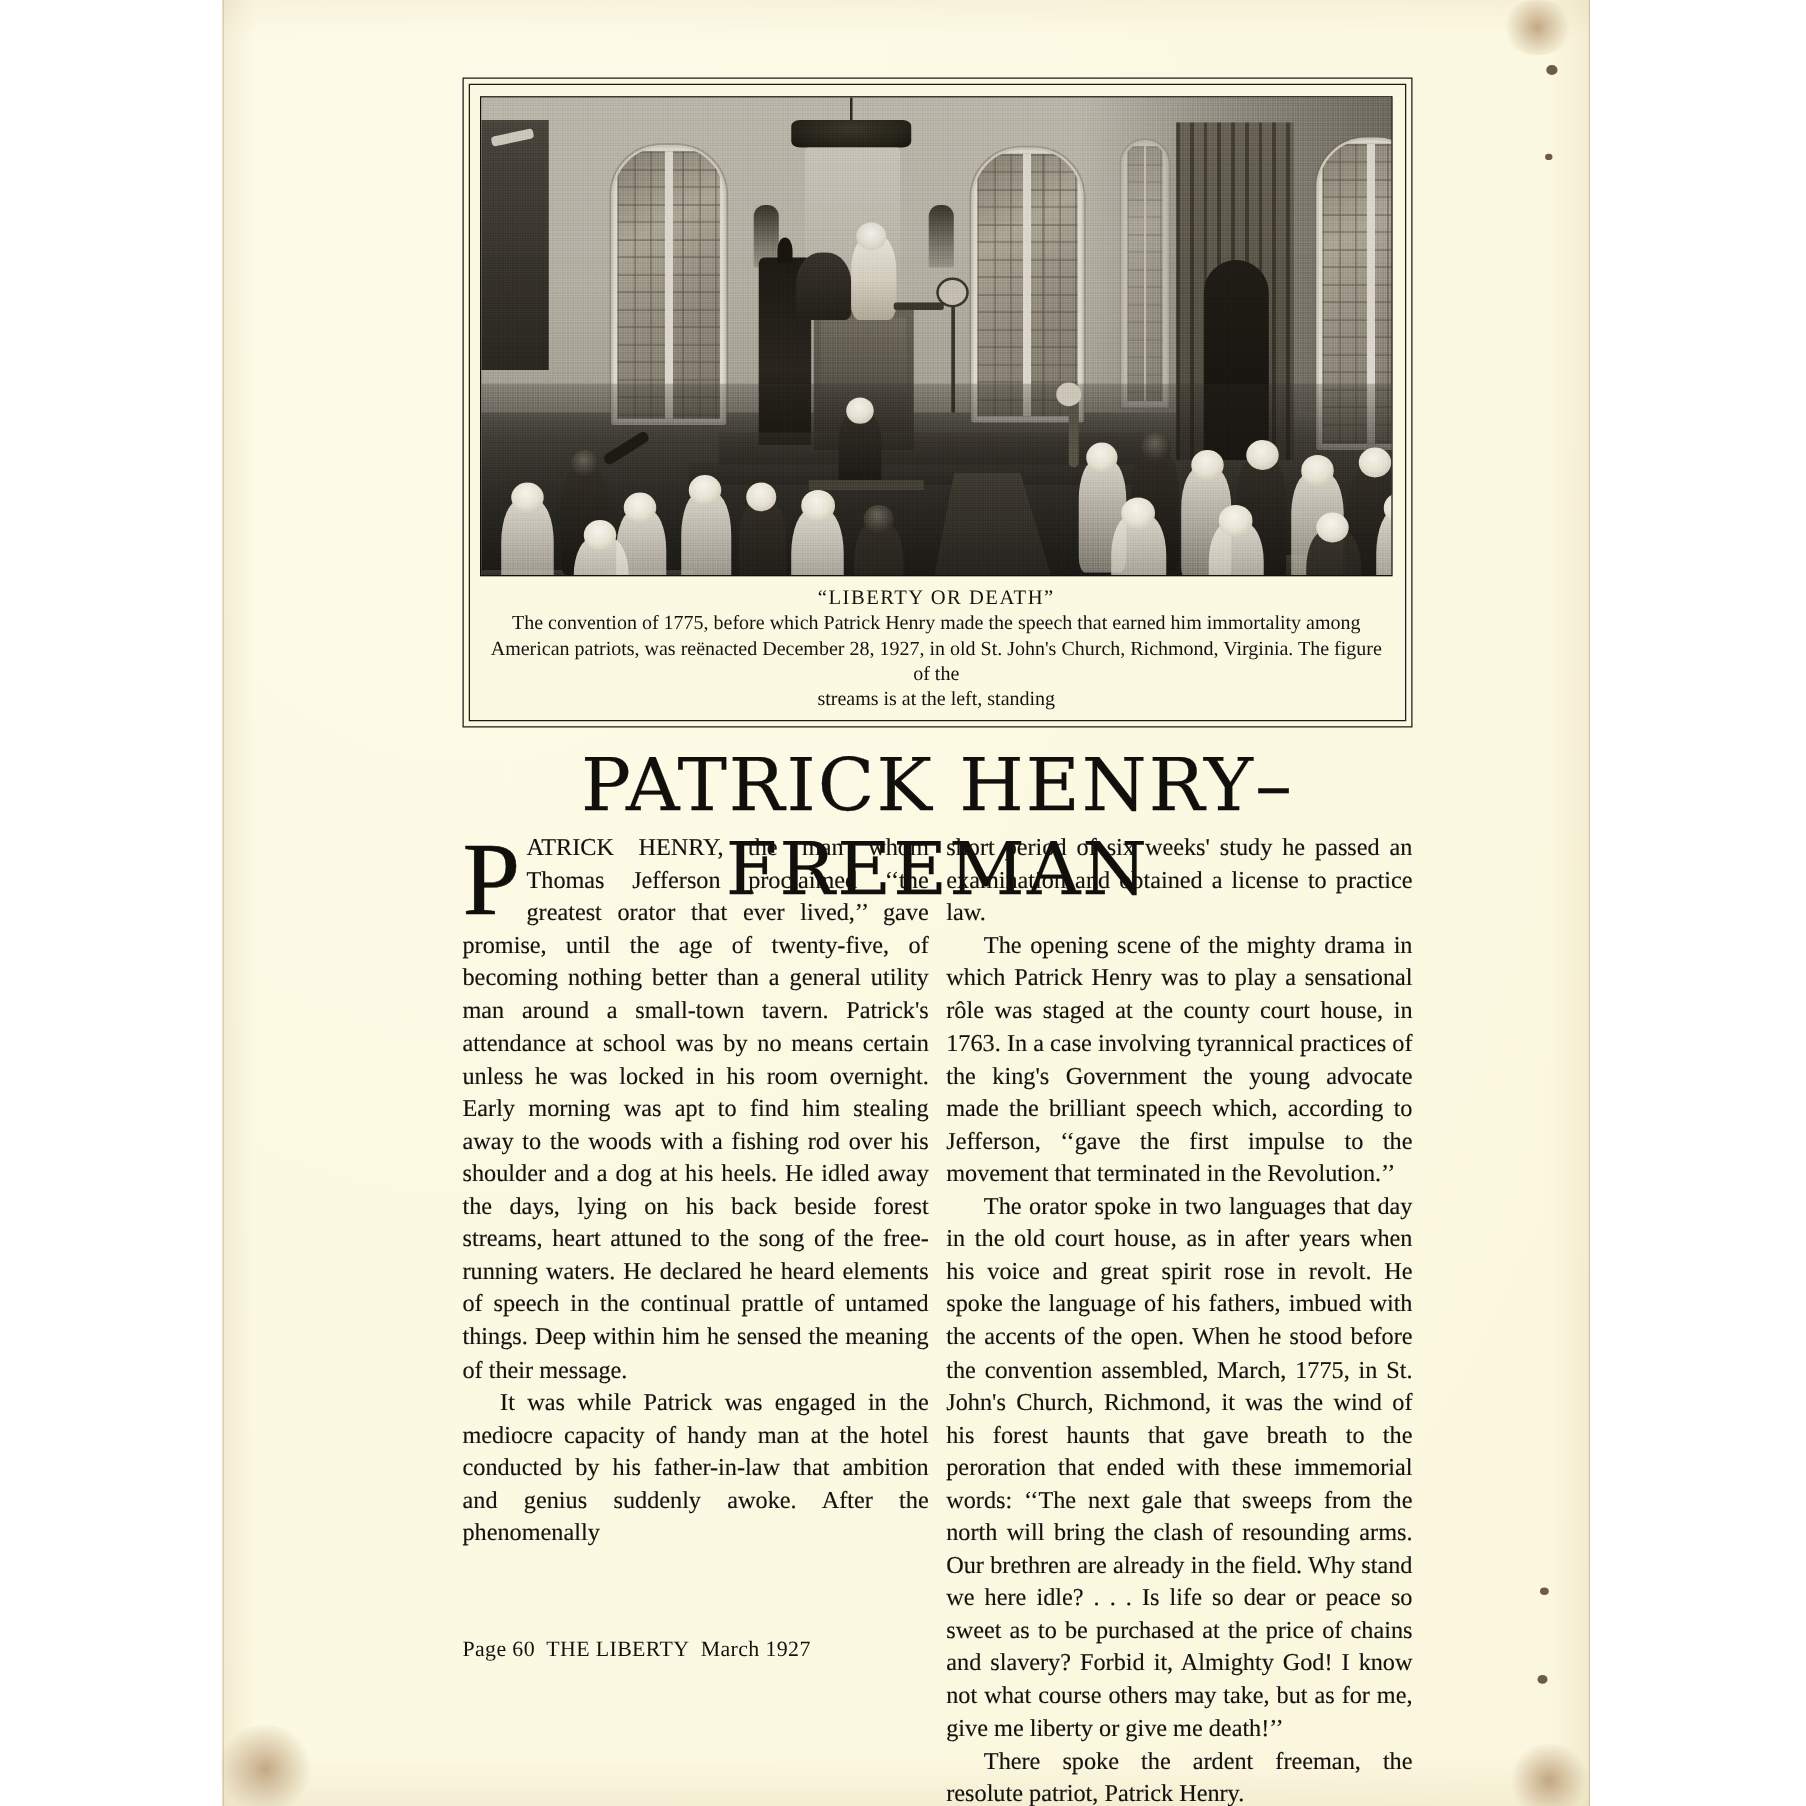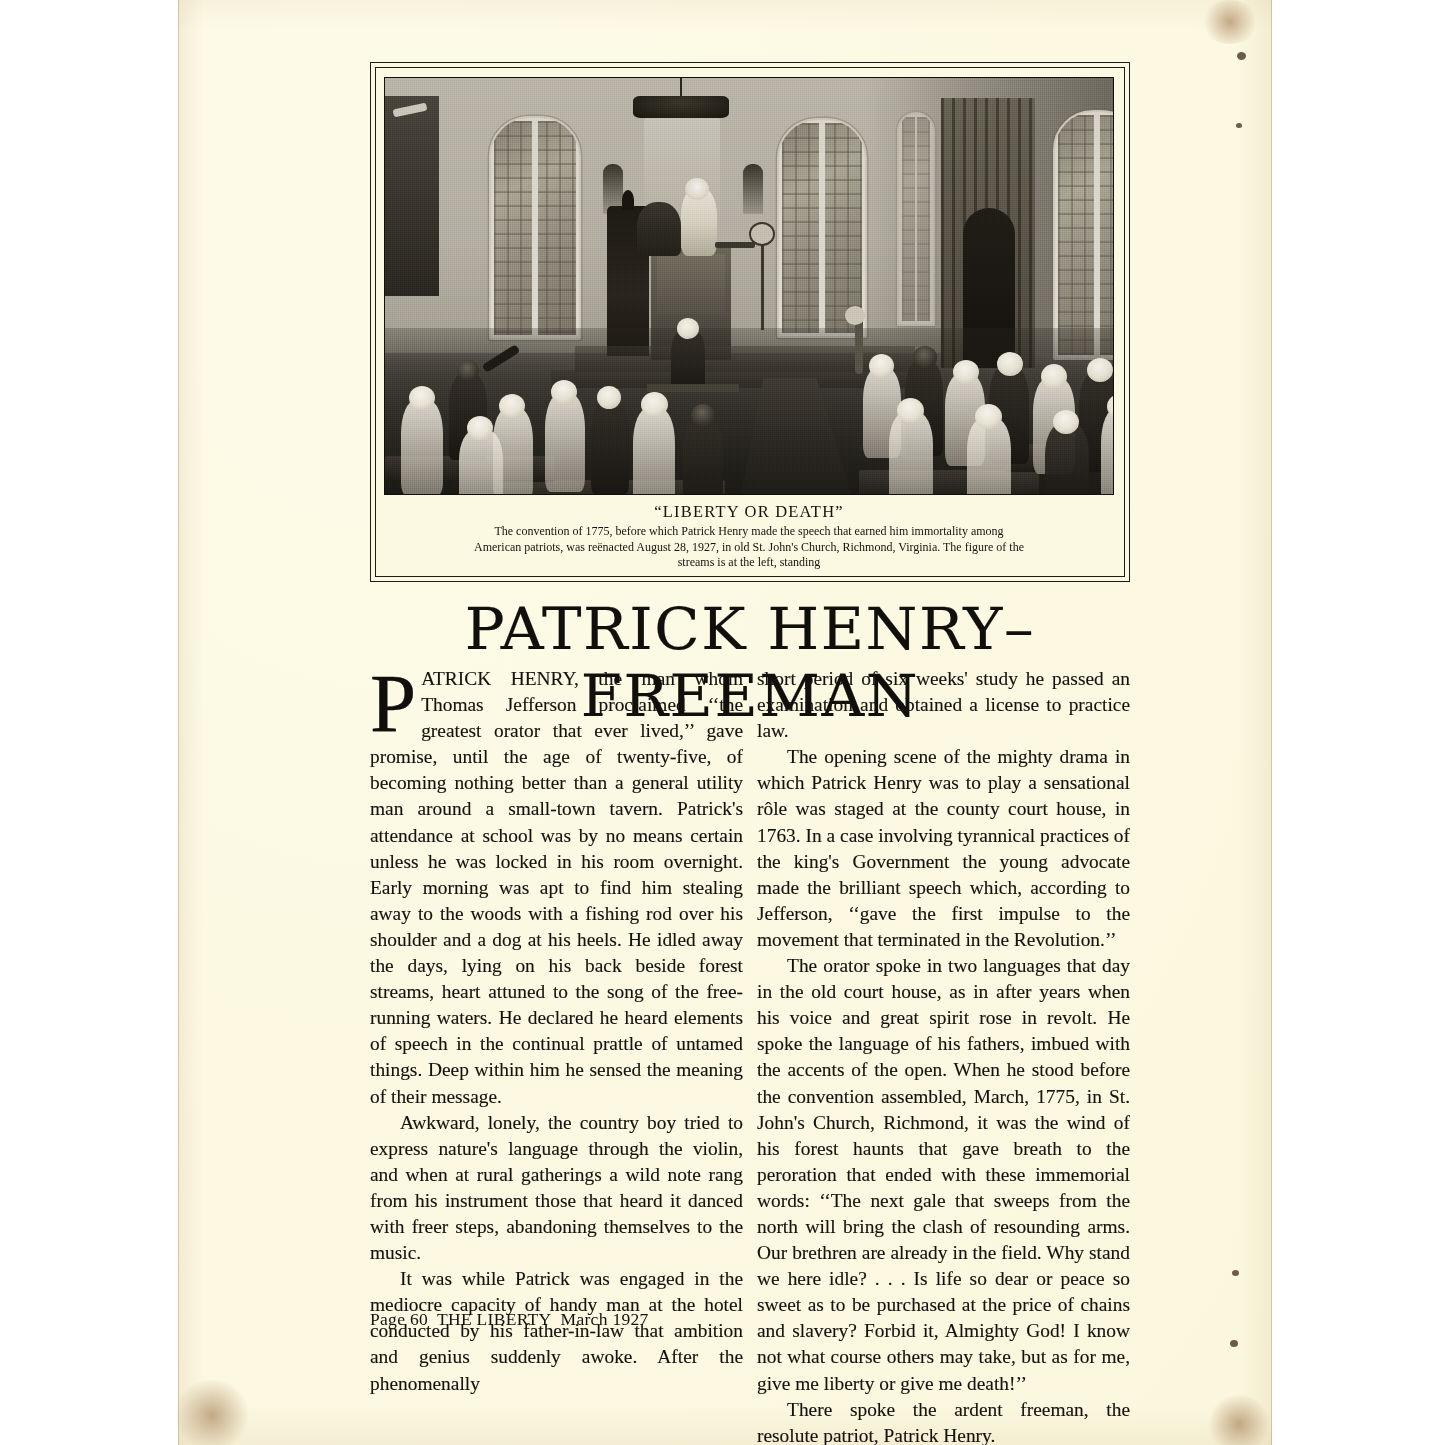--- a/index.html
+++ b/index.html
@@ -247,21 +247,21 @@
     color: #14130f;
   }
   .caption-title {
     font-family: "Liberation Serif", serif;
     font-size: 16.5px;
     letter-spacing: 1.2px;
     line-height: 1.25;
   }
   .caption-body {
     font-family: "Liberation Serif", serif;
-    font-size: 12px;
+    font-size: 16px;
     line-height: 1.23;
     margin-top: 1px;
     padding: 0 4px;
   }
 
   
   .headline {
     position: absolute;
     left: 192px;
     top: 596px;
@@ -469,32 +469,31 @@
             <div class="ph" style="left:460px; top:228px; width:20px; height:19px; border-radius:50%; background:#d5d0c2;"></div>
 
             <div class="photo-tone"></div>
             <div class="grain"></div>
           </div>
         </div>
 
         <div class="caption">
           <div class="caption-title">“LIBERTY OR DEATH”</div>
           <div class="caption-body">The convention of 1775, before which Patrick Henry made the speech that earned him immortality among</div>
-          <div class="caption-body">American patriots, was reënacted August 28, 1927, in old St. John's Church, Richmond, Virginia. The figure of the</div>
+          <div class="caption-body">American patriots, was reënacted December 28, 1927, in old St. John's Church, Richmond, Virginia. The figure of the</div>
           <div class="caption-body">streams is at the left, standing</div>
         </div>
       </div>
     </div>
 
     <div class="headline">PATRICK HENRY–FREEMAN</div>
 
     <div class="columns">
       <div class="col lead-wrap">
         <p><span class="dropcap">P</span><span>ATRICK HENRY, the man whom Thomas Jefferson proclaimed ‘‘the greatest orator that ever lived,’’ gave promise, until the age of twenty-five, of becoming nothing better than a general utility man around a small-town tavern. Patrick's attendance at school was by no means certain unless he was locked in his room overnight. Early morning was apt to find him stealing away to the woods with a fishing rod over his shoulder and a dog at his heels. He idled away the days, lying on his back beside forest streams, heart attuned to the song of the free-running waters. He declared he heard elements of speech in the continual prattle of untamed things. Deep within him he sensed the meaning of their message.</span></p>
-        <p>Awkward, lonely, the country boy tried to express nature's language through the violin, and when at rural gatherings a wild note rang from his instrument those that heard it danced with freer steps, abandoning themselves to the music.</p>
         <p>It was while Patrick was engaged in the mediocre capacity of handy man at the hotel conducted by his father-in-law that ambition and genius suddenly awoke. After the phenomenally</p>
       </div>
       <div class="col">
         <p class="noindent">short period of six weeks' study he passed an examination and obtained a license to practice law.</p>
         <p>The opening scene of the mighty drama in which Patrick Henry was to play a sensational rôle was staged at the county court house, in 1763. In a case involving tyrannical practices of the king's Government the young advocate made the brilliant speech which, according to Jefferson, ‘‘gave the first impulse to the movement that terminated in the Revolution.’’</p>
         <p>The orator spoke in two languages that day in the old court house, as in after years when his voice and great spirit rose in revolt. He spoke the language of his fathers, imbued with the accents of the open. When he stood before the convention assembled, March, 1775, in St. John's Church, Richmond, it was the wind of his forest haunts that gave breath to the peroration that ended with these immemorial words: ‘‘The next gale that sweeps from the north will bring the clash of resounding arms. Our brethren are already in the field. Why stand we here idle? . . . Is life so dear or peace so sweet as to be purchased at the price of chains and slavery? Forbid it, Almighty God! I know not what course others may take, but as for me, give me liberty or give me death!’’</p>
         <p>There spoke the ardent freeman, the resolute patriot, Patrick Henry.</p>
       </div>
     </div>
 

